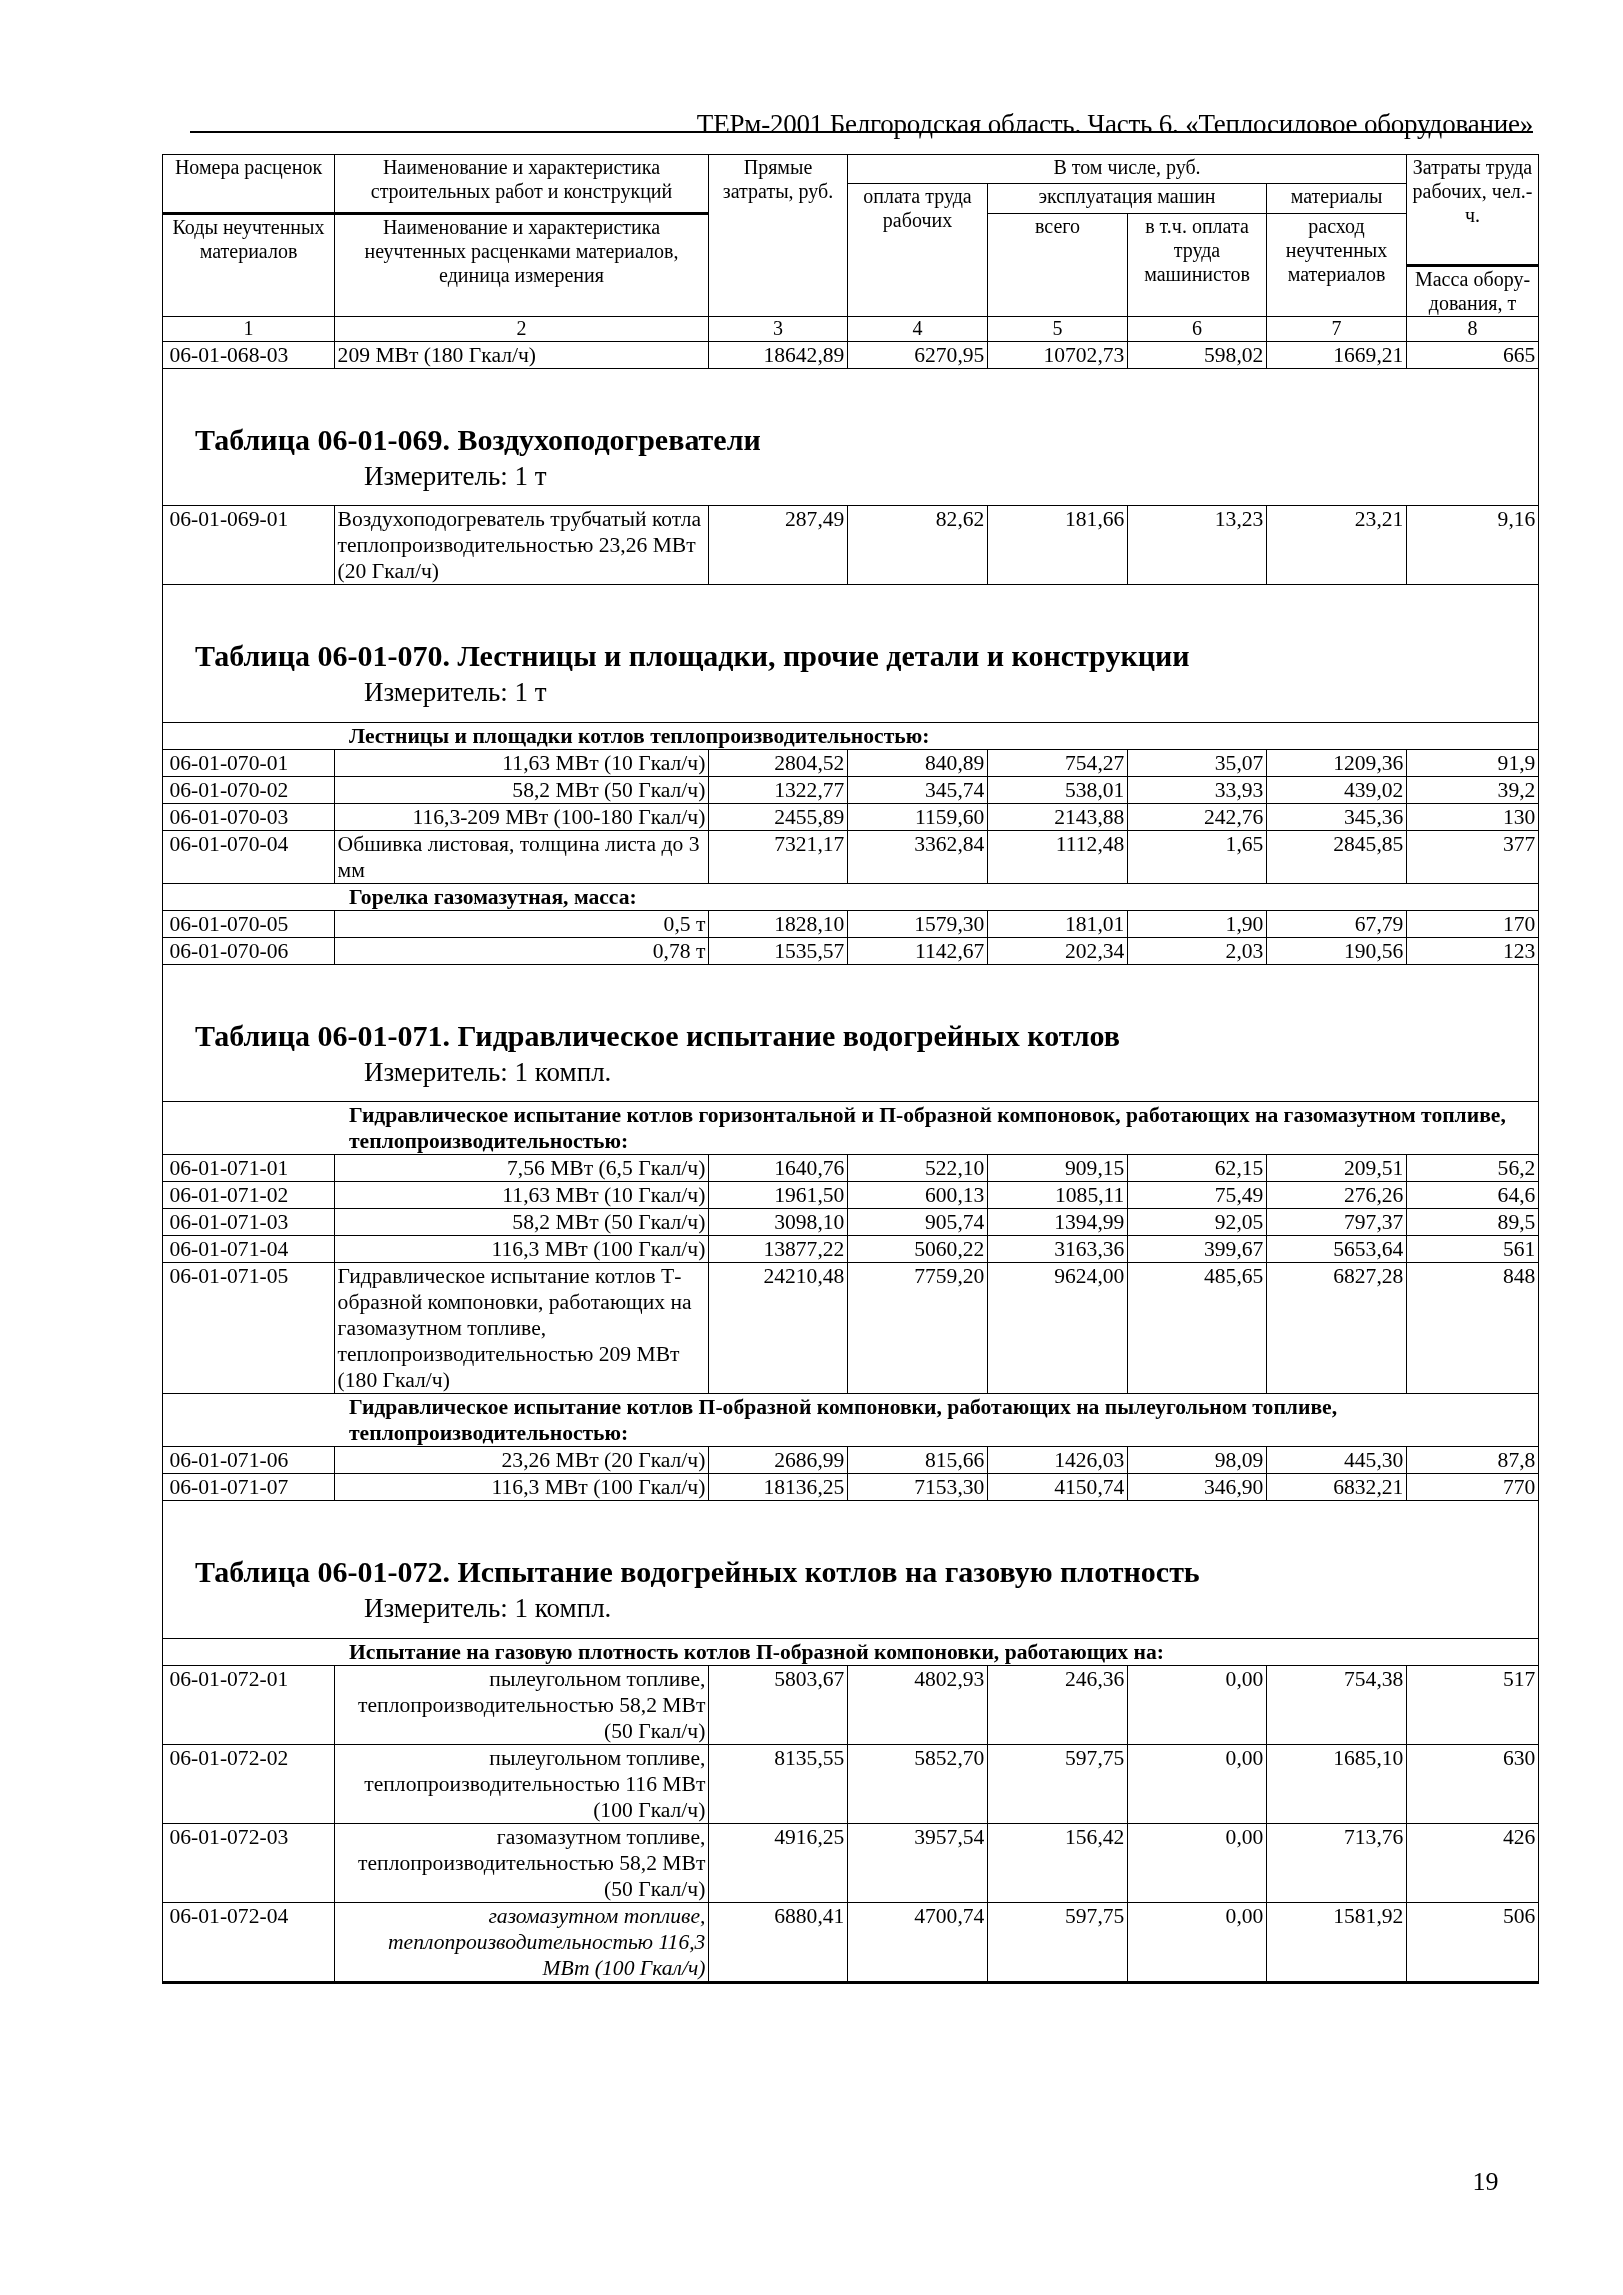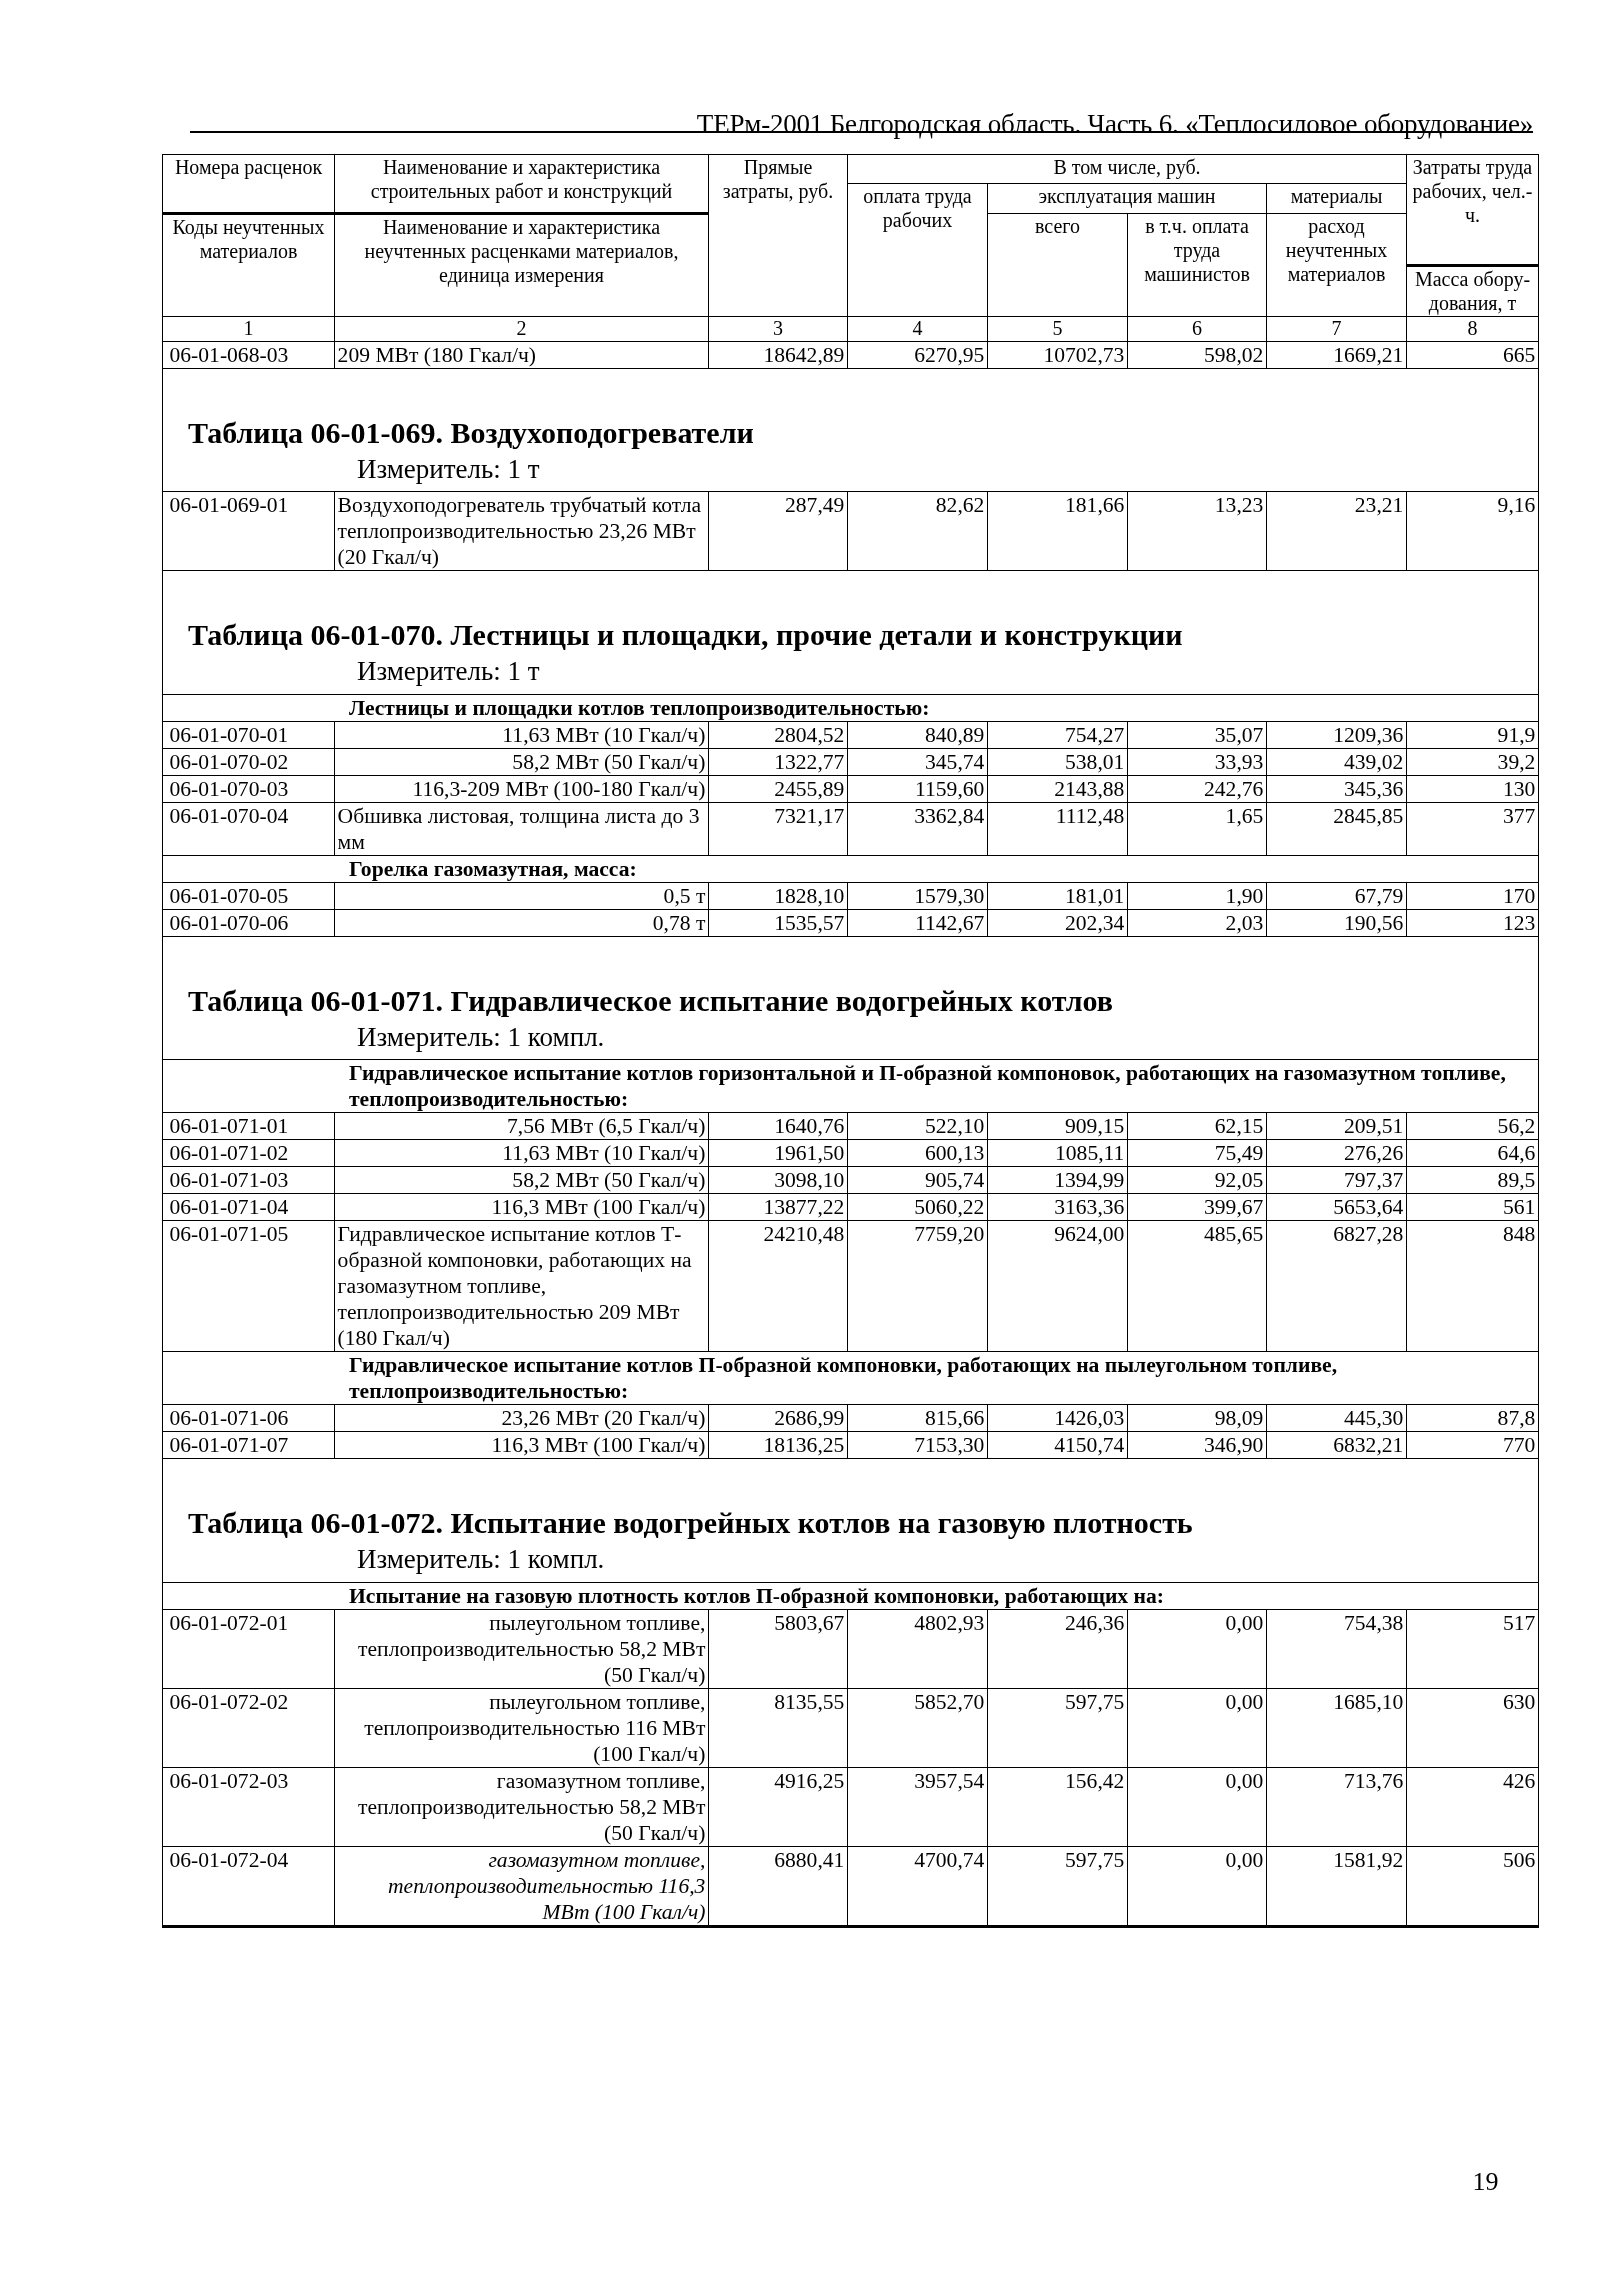--- a/index.html
+++ b/index.html
@@ -25,21 +25,21 @@
   }
   .hd td { text-align: center; vertical-align: middle; font-size: 20px; line-height: 24px; padding: 1.3px 1.3px; }
   .thick-top td { border-top: 3.9px solid #000; }
   .num { text-align: right; white-space: nowrap; }
   .code { text-align: left; white-space: nowrap; padding-left: 6.5px !important; }
   .name { text-align: left; }
   .indent { padding-left: 15.7px !important; text-align: right; }
   .colnum td { text-align: center; font-size: 20px; line-height: 23.6px; }
   .section td.sec {
     border-left: 1.3px solid #000; border-right: 1.3px solid #000;
-    padding: 8px;
+    padding: 15px;
   }
   .sec-inner { position: relative; }
   .sec-title {
     font-weight: bold; font-size: 30px; line-height: 37px;
     padding-left: 17px; margin-top: 37px;
   }
   .sec-unit { font-size: 27px; line-height: 26px; padding-left: 186px; padding-top: 5.2px; padding-bottom: 1.3px; }
   .group td.grp {
     font-weight: bold; font-size: 21.6px; line-height: 26px;
     padding-left: 186px; text-align: left;

